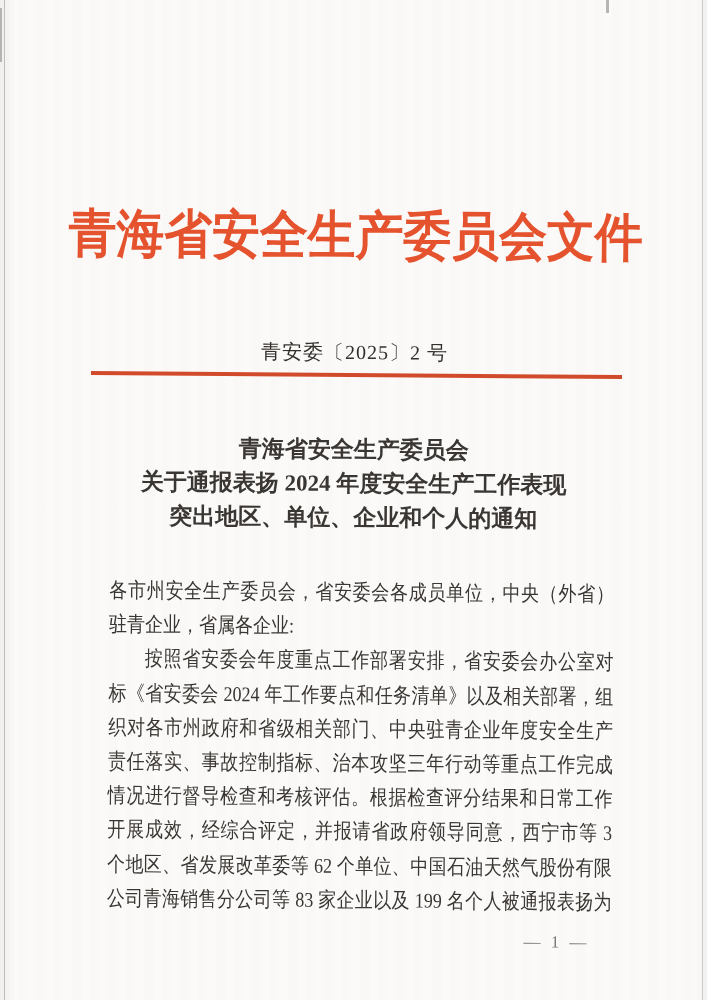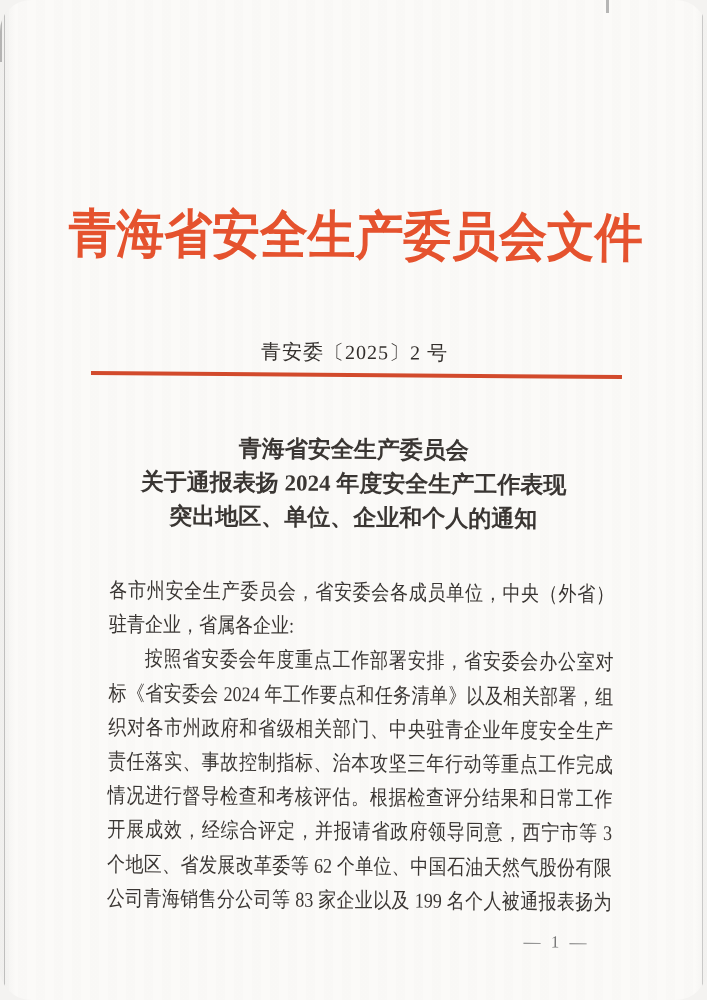--- a/index.html
+++ b/index.html
@@ -16,21 +16,20 @@
     background:#f4f3f1;
   }
   .page{
     position:relative;
     width:707px;height:1000px;
     background:
       linear-gradient(90deg, rgba(130,130,130,.07) 0 3px, rgba(255,255,255,0) 16px calc(100% - 12px), rgba(140,140,140,.06) calc(100% - 3px) 100%),
       repeating-linear-gradient(90deg, rgba(90,90,90,.012) 0 9px, rgba(255,255,255,0) 9px 18px),
       var(--page-bg);
     overflow:hidden;
-    border-radius:31px;
   }
   .page-inner{
     position:absolute; inset:0;
     transform:rotate(0.45deg);
     transform-origin:50% 50%;
   }
   
   .edge-line-left{position:absolute;left:4px;top:0;width:1px;height:100%;background:rgba(150,150,150,.55);}
   .edge-line-right{position:absolute;left:702px;top:0;width:1px;height:100%;background:rgba(160,160,160,.5);}
   .edge-tick-left{position:absolute;left:0;top:8px;width:2px;height:54px;background:rgba(70,70,70,.35);}

